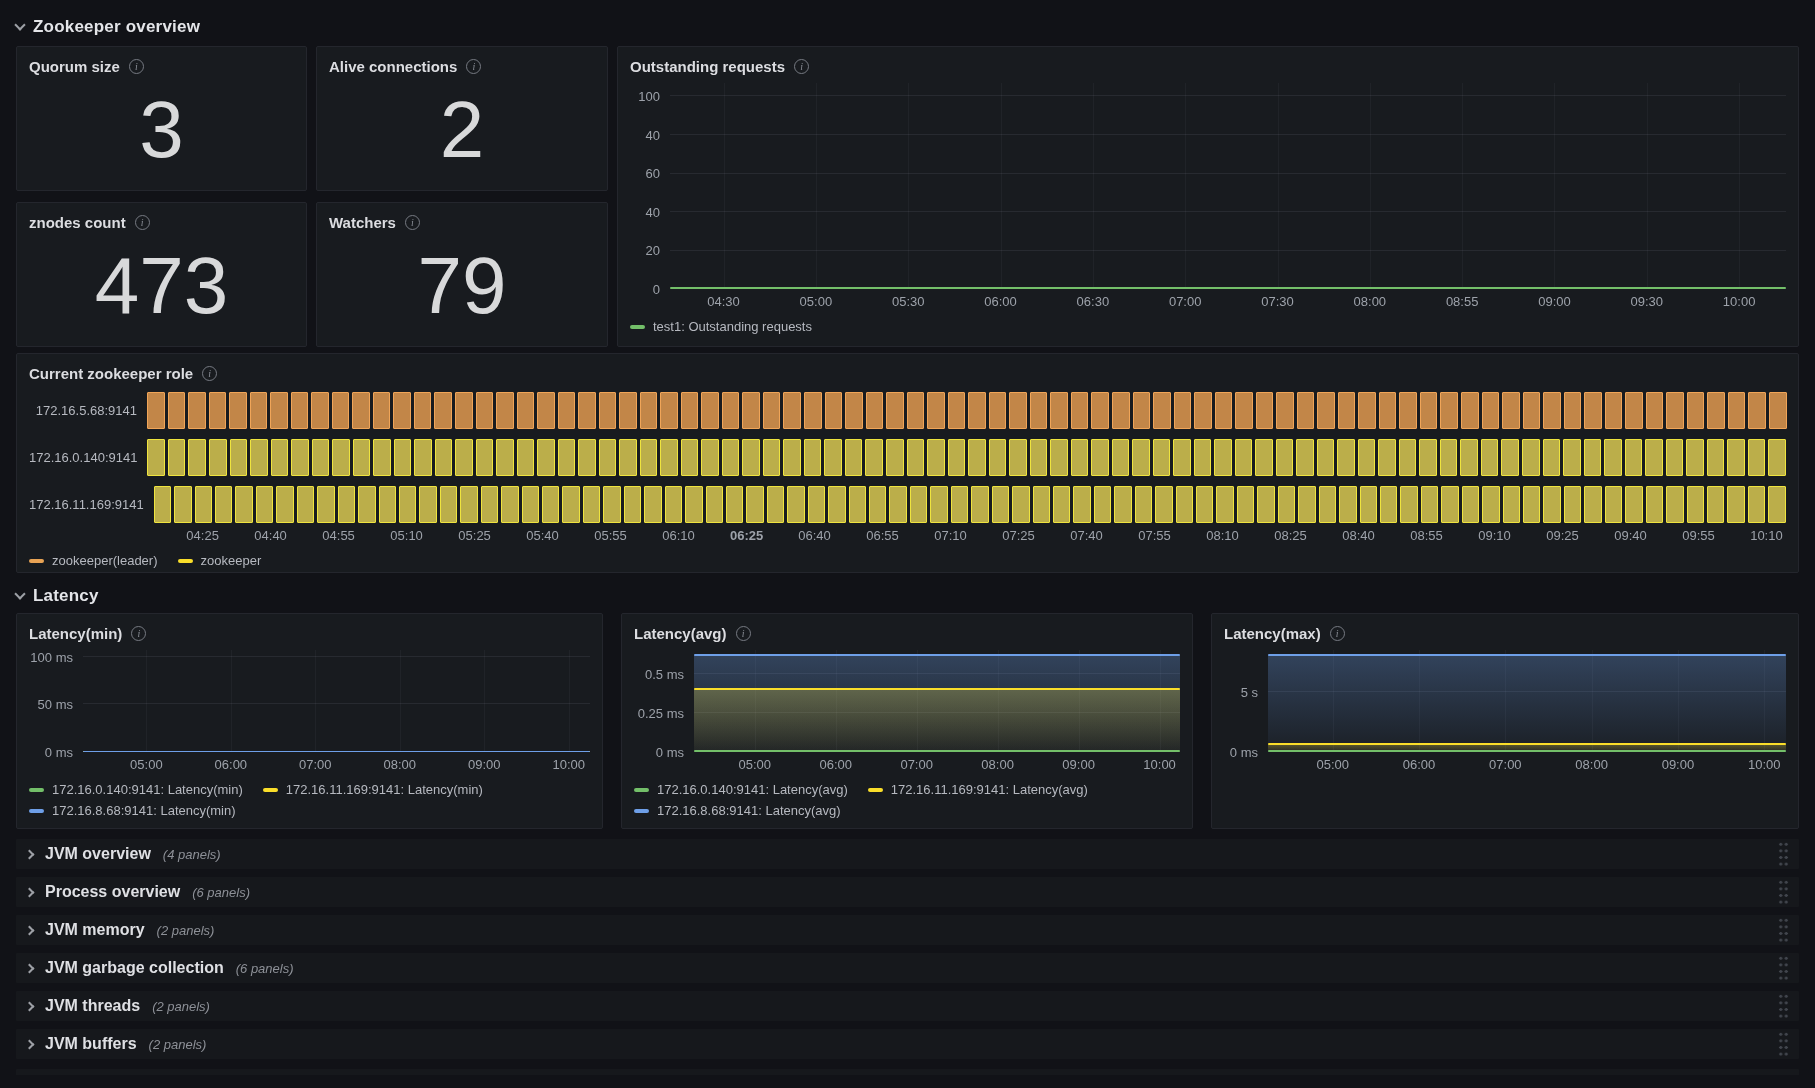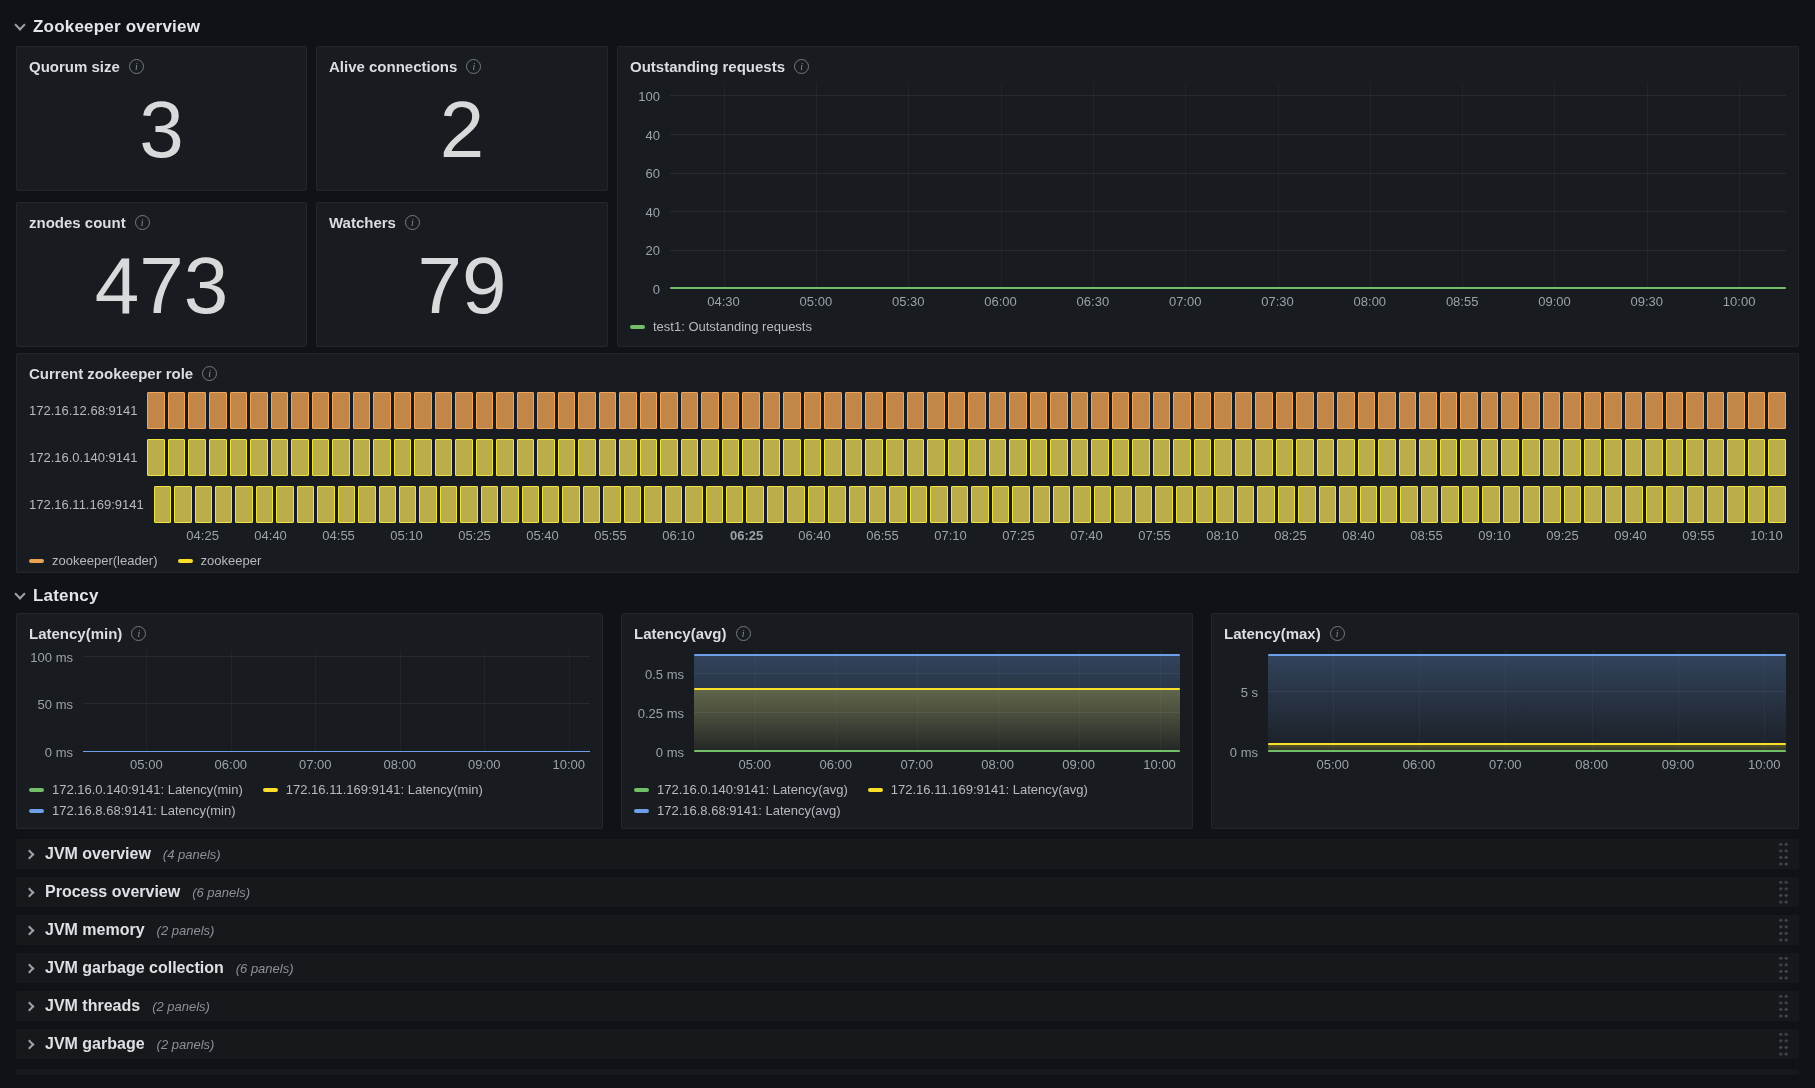--- a/index.html
+++ b/index.html
@@ -184,21 +184,21 @@
   </div>
 
   <div class="panel" id="panel-role">
     <div class="panel-header">
       <span class="panel-title">Current zookeeper role</span>
       <span class="info-icon">i</span>
     </div>
     <div>
         <div class="role-lanes">
           <div class="lane">
-            <div class="lane-label">172.16.12.68:9141</div>
+            <div class="lane-label">172.16.5.68:9141</div>
             <div class="lane-bars">
               <div class="bar" style="background: rgb(194, 134, 72); border-color: rgb(240, 165, 88);"></div>
               <div class="bar" style="background: rgb(194, 134, 72); border-color: rgb(240, 165, 88);"></div>
               <div class="bar" style="background: rgb(194, 134, 72); border-color: rgb(240, 165, 88);"></div>
               <div class="bar" style="background: rgb(194, 134, 72); border-color: rgb(240, 165, 88);"></div>
               <div class="bar" style="background: rgb(194, 134, 72); border-color: rgb(240, 165, 88);"></div>
               <div class="bar" style="background: rgb(194, 134, 72); border-color: rgb(240, 165, 88);"></div>
               <div class="bar" style="background: rgb(194, 134, 72); border-color: rgb(240, 165, 88);"></div>
               <div class="bar" style="background: rgb(194, 134, 72); border-color: rgb(240, 165, 88);"></div>
               <div class="bar" style="background: rgb(194, 134, 72); border-color: rgb(240, 165, 88);"></div>
@@ -660,20 +660,20 @@
       <span class="drag-handle"></span>
     </div>
     <div class="collapsed-row">
       <span class="chev-right"></span>
       <span class="row-title">JVM threads</span>
       <span class="row-count">(2 panels)</span>
       <span class="drag-handle"></span>
     </div>
     <div class="collapsed-row">
       <span class="chev-right"></span>
-      <span class="row-title">JVM garbage</span>
+      <span class="row-title">JVM buffers</span>
       <span class="row-count">(2 panels)</span>
       <span class="drag-handle"></span>
     </div>
   </div>
 
   <div class="row-partial"></div>
 </div>
 
 </body></html>

